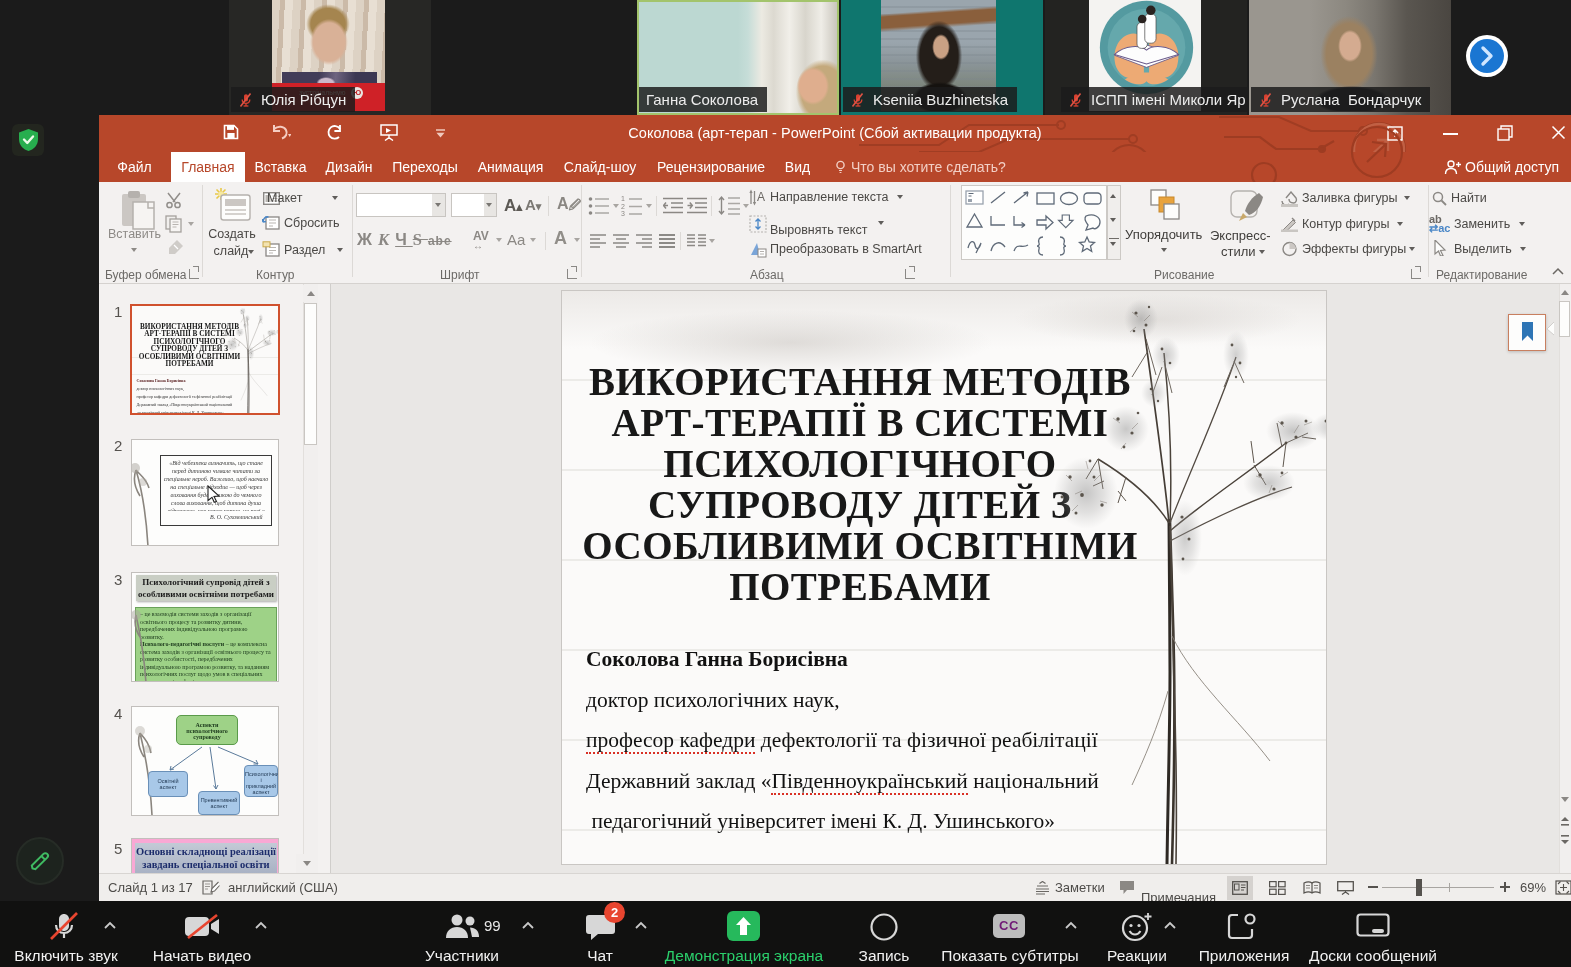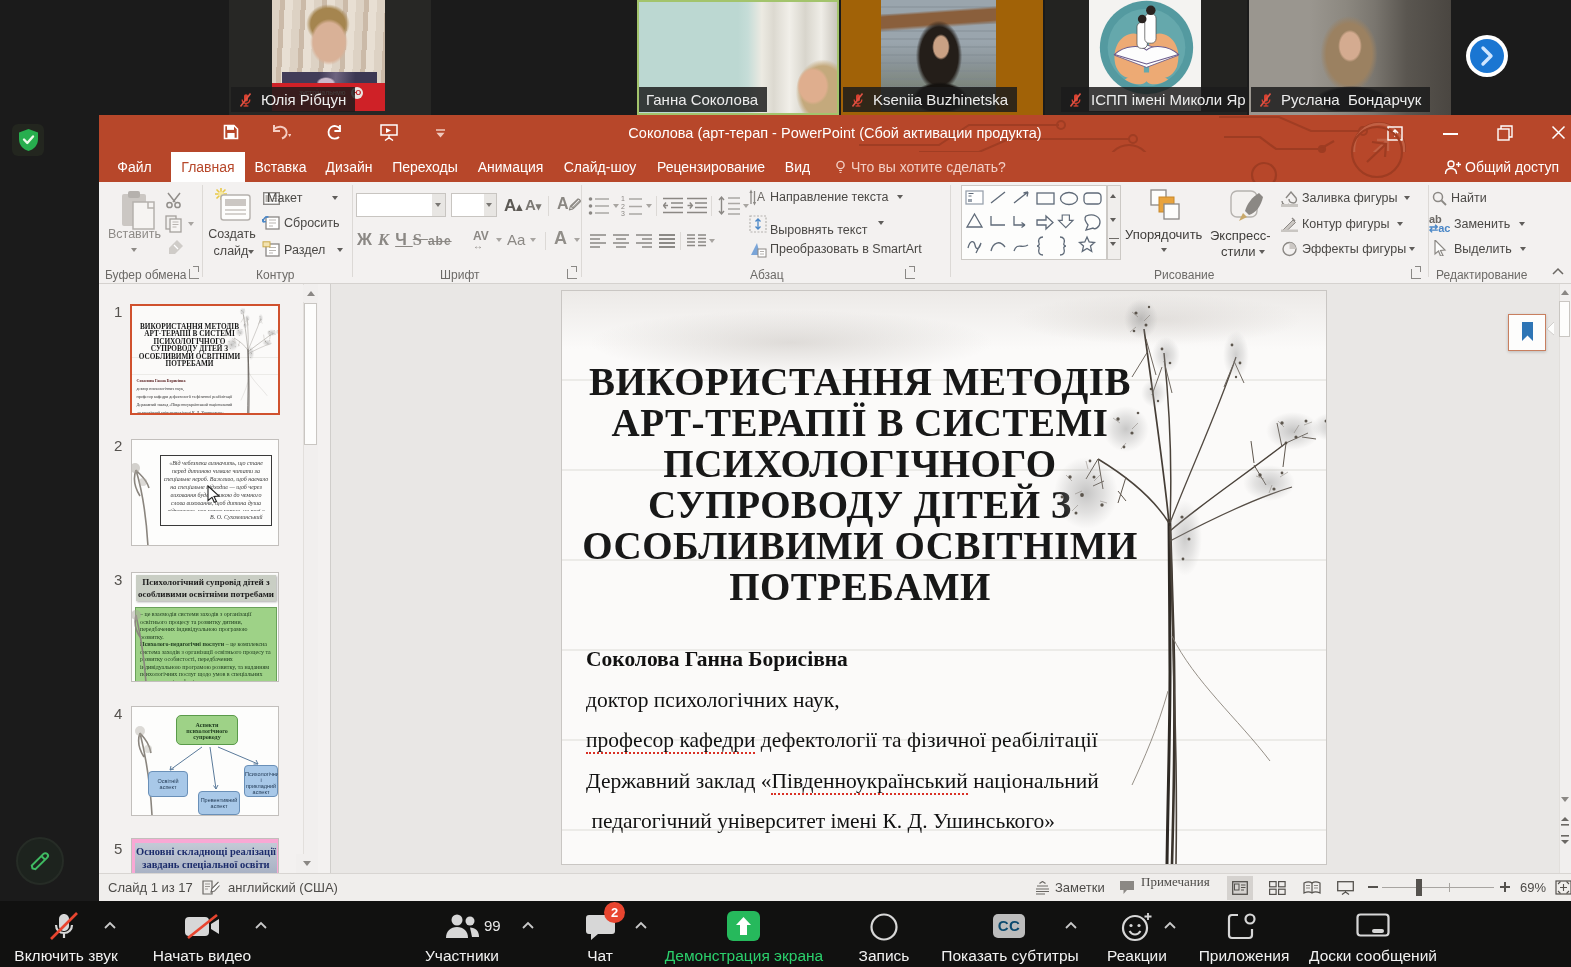--- a/index.html
+++ b/index.html
@@ -88,21 +88,21 @@
 
 
   <div class="tile" style="left:637px;background:
       radial-gradient(ellipse 23px 27px at 174px 84px, #dfae8e 0 58%, rgba(223,174,142,0) 70%),
       radial-gradient(ellipse 40px 48px at 184px 90px, #c4a97c 0 54%, rgba(196,169,124,0) 68%),
       linear-gradient(90deg, #bcd8d2 0 50%, #c6ddd8 55%, #eceae2 62%, #dcd9d0 68%, #f1efe9 76%, #d8d5cc 84%, #efede7 92%, #c9c5bc 100%);
       border:2px solid #a3c46c;">
     <div class="vlabel" style="left:0;bottom:1px;">Ганна Соколова</div>
   </div>
 
-  <div class="tile" style="left:841px;background:#a16207;">
+  <div class="tile" style="left:841px;background:#0f766e;">
     <div class="abs" style="left:40px;top:0;width:115px;height:111px;background:
       radial-gradient(ellipse 13px 19px at 60px 47px, #c9a184 0 55%, rgba(201,161,132,0) 68%),
       radial-gradient(ellipse 34px 52px at 58px 56px, #241e19 0 56%, rgba(36,30,25,0) 68%),
       linear-gradient(176deg, rgba(137,95,61,0) 14px, #8a5f3c 17px 28px, rgba(138,95,60,0) 32px),
       repeating-linear-gradient(180deg, rgba(150,160,165,0) 0 6px, rgba(125,135,142,.35) 6px 8px),
       linear-gradient(180deg, #9aa5ad 0 38%, #8c969b 55%, #7f8880 75%, #626759 100%);"></div>
     <div class="abs" style="left:65px;top:78px;width:68px;height:33px;background:radial-gradient(ellipse 34px 20px at 34px 20px, #15120f 0 68%, rgba(21,18,15,0) 80%);"></div>
     <div class="vlabel" style="left:2px;"><svg width="16" height="16" viewBox="0 0 16 16">
           <path d="M8 2.2c1.2 0 2 .9 2 2v3.4c0 1.1-.8 2-2 2s-2-.9-2-2V4.2c0-1.1.8-2 2-2z" fill="#d8402f"></path>
           <path d="M4.2 7.6c0 2.2 1.6 3.8 3.8 3.8s3.8-1.6 3.8-3.8" fill="none" stroke="#d8402f" stroke-width="1.3"></path>
@@ -732,21 +732,21 @@
         </svg>
       <div class="abs" style="left:129px;top:6px;">английский (США)</div>
       <svg class="abs" style="left:936px;top:7px;" width="15" height="14" viewBox="0 0 15 14">
           <path d="M2 5 h11 M4.5 2.5 L7.5 0.5 L10.5 2.5" fill="none" stroke="#6b6864" stroke-width="1.2"></path>
           <path d="M1 8 h13 M1 10.5 h13 M1 13 h9" stroke="#6b6864" stroke-width="1.2"></path>
         </svg>
       <div class="abs" style="left:956px;top:6px;">Заметки</div>
       <svg class="abs" style="left:1020px;top:6px;" width="16" height="15" viewBox="0 0 16 15">
           <path d="M1 1 h14 v9 h-7 l-3.5 4 v-4 h-3.5 z" fill="#8b8884"></path>
         </svg>
-      <div class="abs" style="left:1042px;top:0;font-family:Liberation Serif, serif;">Примечания</div>
+      <div class="abs" style="left:1042px;top:16px;">Примечания</div>
       <div class="abs" style="left:1128px;top:2px;width:26px;height:24px;background:#d5d2cf;"></div>
       <svg class="abs" style="left:1133px;top:7px;" width="16" height="14" viewBox="0 0 16 14">
           <rect x="0.7" y="0.7" width="14.6" height="12.6" fill="none" stroke="#55524e" stroke-width="1.3"></rect>
           <rect x="2.5" y="3" width="4.5" height="6" fill="none" stroke="#55524e" stroke-width="1"></rect>
           <path d="M9 4 h4.5 M9 6.5 h4.5 M9 9 h3" stroke="#55524e" stroke-width="1"></path>
         </svg>
       <svg class="abs" style="left:1170px;top:7px;" width="17" height="14" viewBox="0 0 17 14">
           <g fill="none" stroke="#55524e" stroke-width="1.2">
             <rect x="0.6" y="0.6" width="6.5" height="5.2"></rect>
             <rect x="9.6" y="0.6" width="6.5" height="5.2"></rect>
@@ -824,21 +824,21 @@
     <svg class="abs" style="left:734px;top:15px;" width="19" height="20" viewBox="0 0 19 20">
         <path d="M9.5 1 L17 9 H13 V19 H6 V9 H2 Z" fill="#fff"></path>
       </svg>
     <div class="zlabel" style="left:652px;width:184px;color:#2bd06c;">Демонстрация экрана</div>
 
     <svg class="abs" style="left:869px;top:11px;" width="30" height="30" viewBox="0 0 30 30">
         <circle cx="15" cy="15" r="12.5" fill="none" stroke="#d7d7d7" stroke-width="2.2"></circle>
       </svg>
     <div class="zlabel" style="left:818px;width:132px;">Запись</div>
 
-    <div class="abs" style="left:993px;top:13px;width:32px;height:24px;border-radius:5px;background:#bcbcbc;color:#0c4a6e;font-size:15px;font-weight:bold;text-align:center;line-height:24px;letter-spacing:.5px;">CC</div>
+    <div class="abs" style="left:993px;top:13px;width:32px;height:24px;border-radius:5px;background:#bcbcbc;color:#701a75;font-size:13px;font-weight:bold;text-align:center;line-height:24px;letter-spacing:.5px;">CC</div>
     <svg class="zcaret" style="left:1064px;" width="14" height="9" viewBox="0 0 14 9">
         <path d="M2 7 L7 2 L12 7" fill="none" stroke="#c9c9c9" stroke-width="1.8"></path>
       </svg>
     <div class="zlabel" style="left:934px;width:152px;">Показать субтитры</div>
 
     <svg class="abs" style="left:1121px;top:11px;" width="32" height="30" viewBox="0 0 32 30">
       <circle cx="14" cy="16" r="12" fill="none" stroke="#d7d7d7" stroke-width="2.2"></circle>
       <circle cx="10" cy="13.5" r="1.6" fill="#d7d7d7"></circle>
         <circle cx="18" cy="13.5" r="1.6" fill="#d7d7d7"></circle>
       <path d="M8.5 19 c1.5 2.5 4 3.5 5.5 3.5 s4 -1 5.5 -3.5" fill="none" stroke="#d7d7d7" stroke-width="2"></path>

